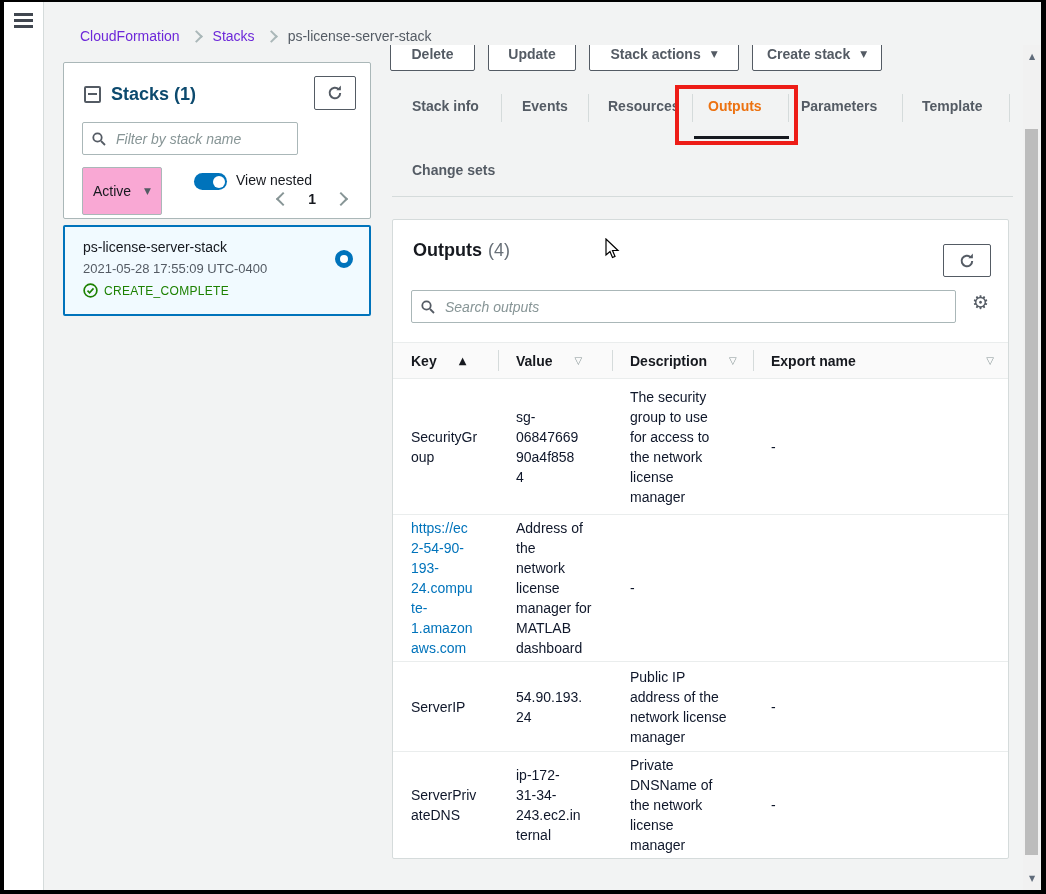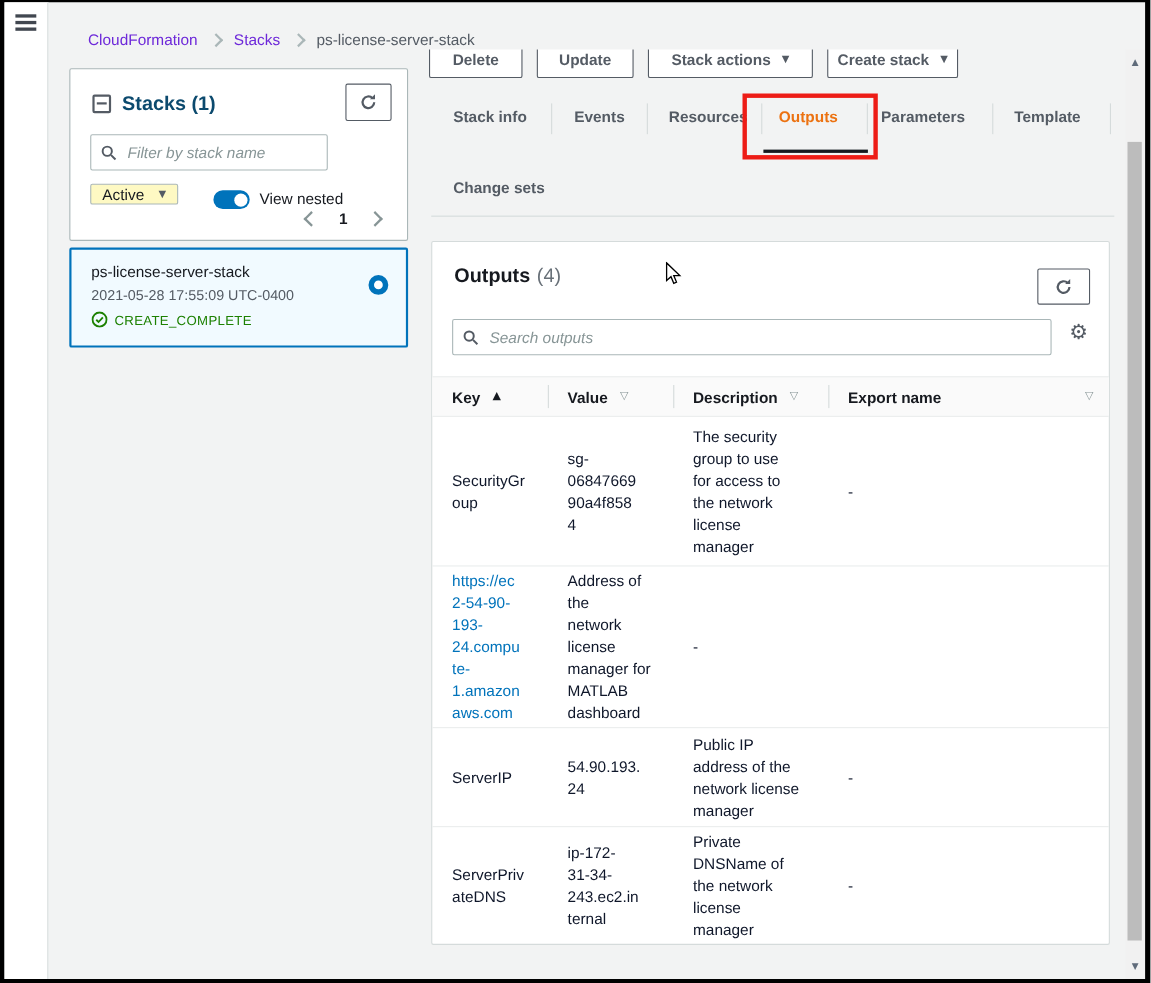--- a/index.html
+++ b/index.html
@@ -19,41 +19,41 @@
   .chev{display:inline-block;width:7px;height:7px;border-top:2px solid #aab7b8;border-right:2px solid #aab7b8;transform:rotate(45deg);margin-top:1px;}
   
   .actions-clip{position:absolute;left:40px;top:43px;width:970px;height:28px;overflow:hidden;}
   .btn{position:absolute;top:-8px;height:34px;background:#fff;border:1px solid #545b64;border-radius:2px;
        font-weight:bold;font-size:14px;color:#545b64;display:flex;align-items:center;justify-content:center;
        gap:10px;box-sizing:border-box;cursor:pointer;}
   .btn .caret{font-size:9px;line-height:1;font-family:"DejaVu Sans",sans-serif;}
   .btn-delete{left:346px;width:85px;}
   .btn-update{left:444px;width:88px;}
   .btn-stack-actions{left:545px;width:150px;}
-  .btn-create-stack{left:708px;width:119px;}
+  .btn-create-stack{left:708px;width:130px;}
   
   .tab{position:absolute;top:96px;font-size:14px;font-weight:bold;color:#545b64;cursor:pointer;white-space:nowrap;}
   .tab.active{color:#ec7211;}
   .tab-sep{position:absolute;top:92px;height:28px;width:1px;background:#d5dbdb;}
   .tab-underline{position:absolute;left:690px;top:134px;width:95px;height:3px;background:#16191f;}
   .red-box{position:absolute;left:671px;top:83px;width:123px;height:60px;border:4px solid #ed1c16;box-sizing:border-box;pointer-events:none;}
   .tabs-divider{position:absolute;left:388px;top:194px;width:621px;height:1px;background:#d5dbdb;}
   
   .stacks-panel{position:absolute;left:59px;top:60px;width:308px;height:157px;background:#fff;border:1px solid #aab7b8;border-radius:2px;box-sizing:border-box;}
   .panel-head{position:absolute;left:20px;top:21px;display:flex;align-items:center;gap:10px;}
   .collapse-icon{width:13px;height:13px;border:2px solid #545b64;border-radius:2px;position:relative;cursor:pointer;}
   .collapse-icon i{position:absolute;left:2px;right:2px;top:4.5px;height:2px;background:#545b64;}
   .panel-title{font-size:18px;font-weight:bold;color:#0c4a6e;}
   .icon-btn{border:1px solid #545b64;border-radius:2px;background:#fff;display:flex;align-items:center;justify-content:center;cursor:pointer;box-sizing:border-box;}
   .stacks-refresh{position:absolute;right:14px;top:13px;width:42px;height:34px;}
   .search-box{border:1px solid #aab7b8;border-radius:2px;background:#fff;display:flex;align-items:center;padding:0 9px;gap:8px;box-sizing:border-box;}
   .search-box input{border:none;outline:none;flex:1;font-style:italic;font-size:14px;color:#545b64;font-family:"Liberation Sans",sans-serif;background:transparent;min-width:0;}
   .search-box input::placeholder{color:#879596;opacity:1;}
   .stacks-filter{position:absolute;left:18px;top:59px;width:216px;height:33px;}
-  .status-dropdown{position:absolute;left:18px;top:104px;width:80px;height:19px;border:1px solid #aab7b8;border-radius:2px;background:#fef9c3;
+  .status-dropdown{position:absolute;left:18px;top:104px;width:80px;height:48px;border:1px solid #aab7b8;border-radius:2px;background:#f9a8d4;
        display:flex;align-items:center;justify-content:space-between;padding:0 10px;font-size:14px;color:#16191f;cursor:pointer;box-sizing:border-box;}
   .status-dropdown .caret{font-size:9px;color:#545b64;font-family:"DejaVu Sans",sans-serif;}
   .toggle{position:absolute;left:130px;top:110px;width:33px;height:17px;border-radius:9px;background:#0073bb;cursor:pointer;}
   .toggle i{position:absolute;right:2.5px;top:2.5px;width:12px;height:12px;border-radius:50%;background:#fff;}
   .view-nested{position:absolute;left:172px;top:109px;font-size:14px;color:#16191f;}
   .pagination{position:absolute;right:24px;top:128px;display:flex;align-items:center;gap:20px;}
   .page-num{font-size:14px;font-weight:bold;color:#16191f;}
   .pg-chev{display:inline-block;width:8px;height:8px;border-top:2px solid #879596;border-right:2px solid #879596;cursor:pointer;}
   .pg-prev{transform:rotate(-135deg);}
   .pg-next{transform:rotate(45deg);}
@@ -68,21 +68,21 @@
   .outputs-title{position:absolute;left:20px;top:20px;font-size:18px;color:#16191f;}
   .outputs-title .t{font-weight:bold;}
   .outputs-title .c{color:#687078;margin-left:6px;}
   .outputs-refresh{position:absolute;right:17px;top:24px;width:48px;height:33px;}
   .outputs-search{position:absolute;left:18px;top:70px;width:545px;height:33px;}
   .gear{position:absolute;right:19px;top:73px;font-size:19px;color:#545b64;font-family:"DejaVu Sans",sans-serif;cursor:pointer;line-height:1;}
   
   .table{position:absolute;left:0;top:122px;right:0;bottom:0;}
   .thead,.trow{display:grid;grid-template-columns:105px 114px 141px 1fr;}
   .thead{height:37px;border-top:1px solid #eaeded;border-bottom:1px solid #eaeded;background:#fafafa;box-sizing:border-box;}
-  .th{display:flex;align-items:center;gap:11px;padding-left:18px;font-size:14px;font-weight:bold;color:#16191f;position:relative;cursor:pointer;}
+  .th{display:flex;align-items:center;gap:22px;padding-left:18px;font-size:14px;font-weight:bold;color:#16191f;position:relative;cursor:pointer;}
   .th + .th::before{content:'';position:absolute;left:0;top:7px;bottom:7px;width:1px;background:#d5dbdb;}
   .sort{font-size:10px;font-family:"DejaVu Sans",sans-serif;line-height:1;}
   .sort-asc{color:#16191f;}
   .sort-desc{color:#879596;}
   .sort-right{margin-left:auto;margin-right:14px;}
   .trow{border-bottom:1px solid #eaeded;box-sizing:border-box;}
   .trow:nth-child(1){height:136px;}
   .trow:nth-child(2){height:147px;}
   .trow:nth-child(3){height:90px;}
   .trow:nth-child(4){height:105px;border-bottom:none;}

